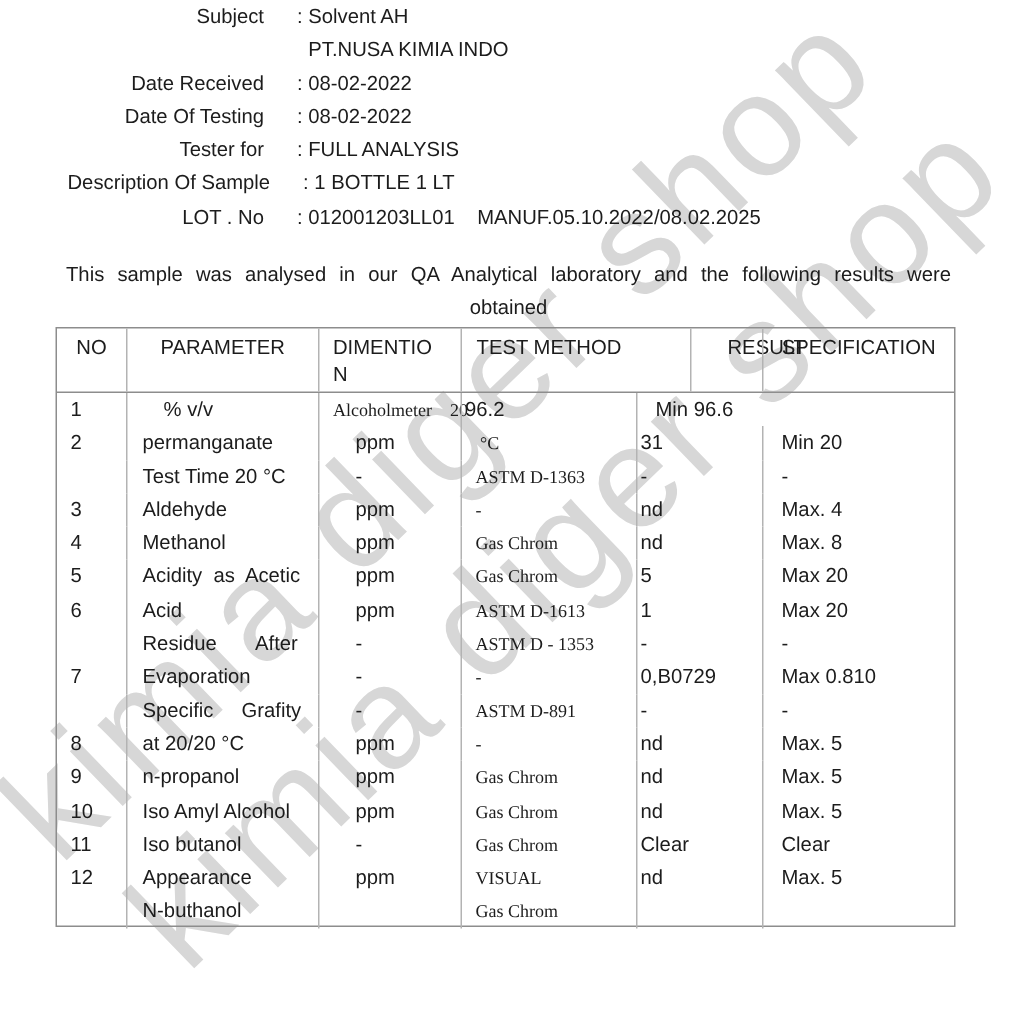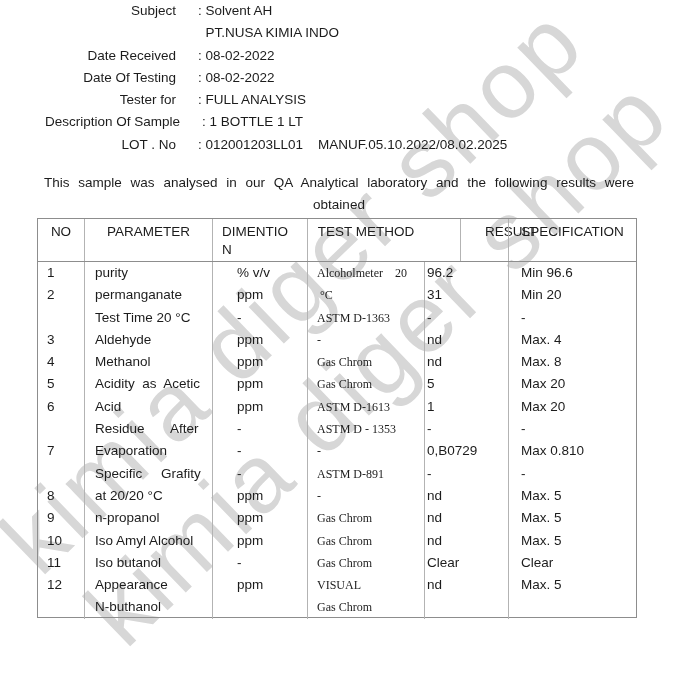--- a/index.html
+++ b/index.html
@@ -127,21 +127,20 @@
         <span class="cell c1">PARAMETER</span>
         <span class="cell c2">DIMENTIO
 N</span>
         <span class="cell c3">TEST METHOD</span>
         <span class="cell c4">RESULT</span>
         <span class="cell c5">SPECIFICATION</span>
       </div>
       <div class="tbody" id="tbody">
           <div class="trow">
             <span class="cell c0">1</span>
-            <span class="cell c1">purity</span>
             <span class="cell c2">% v/v</span>
             <span class="cell c3">Alcoholmeter    20</span>
             <span class="cell c4">96.2</span>
             <span class="cell c5">Min 96.6</span>
           </div>
           <div class="trow">
             <span class="cell c0">2</span>
             <span class="cell c1">permanganate</span>
             <span class="cell c2">ppm</span>
             <span class="cell c3"> °C</span>

